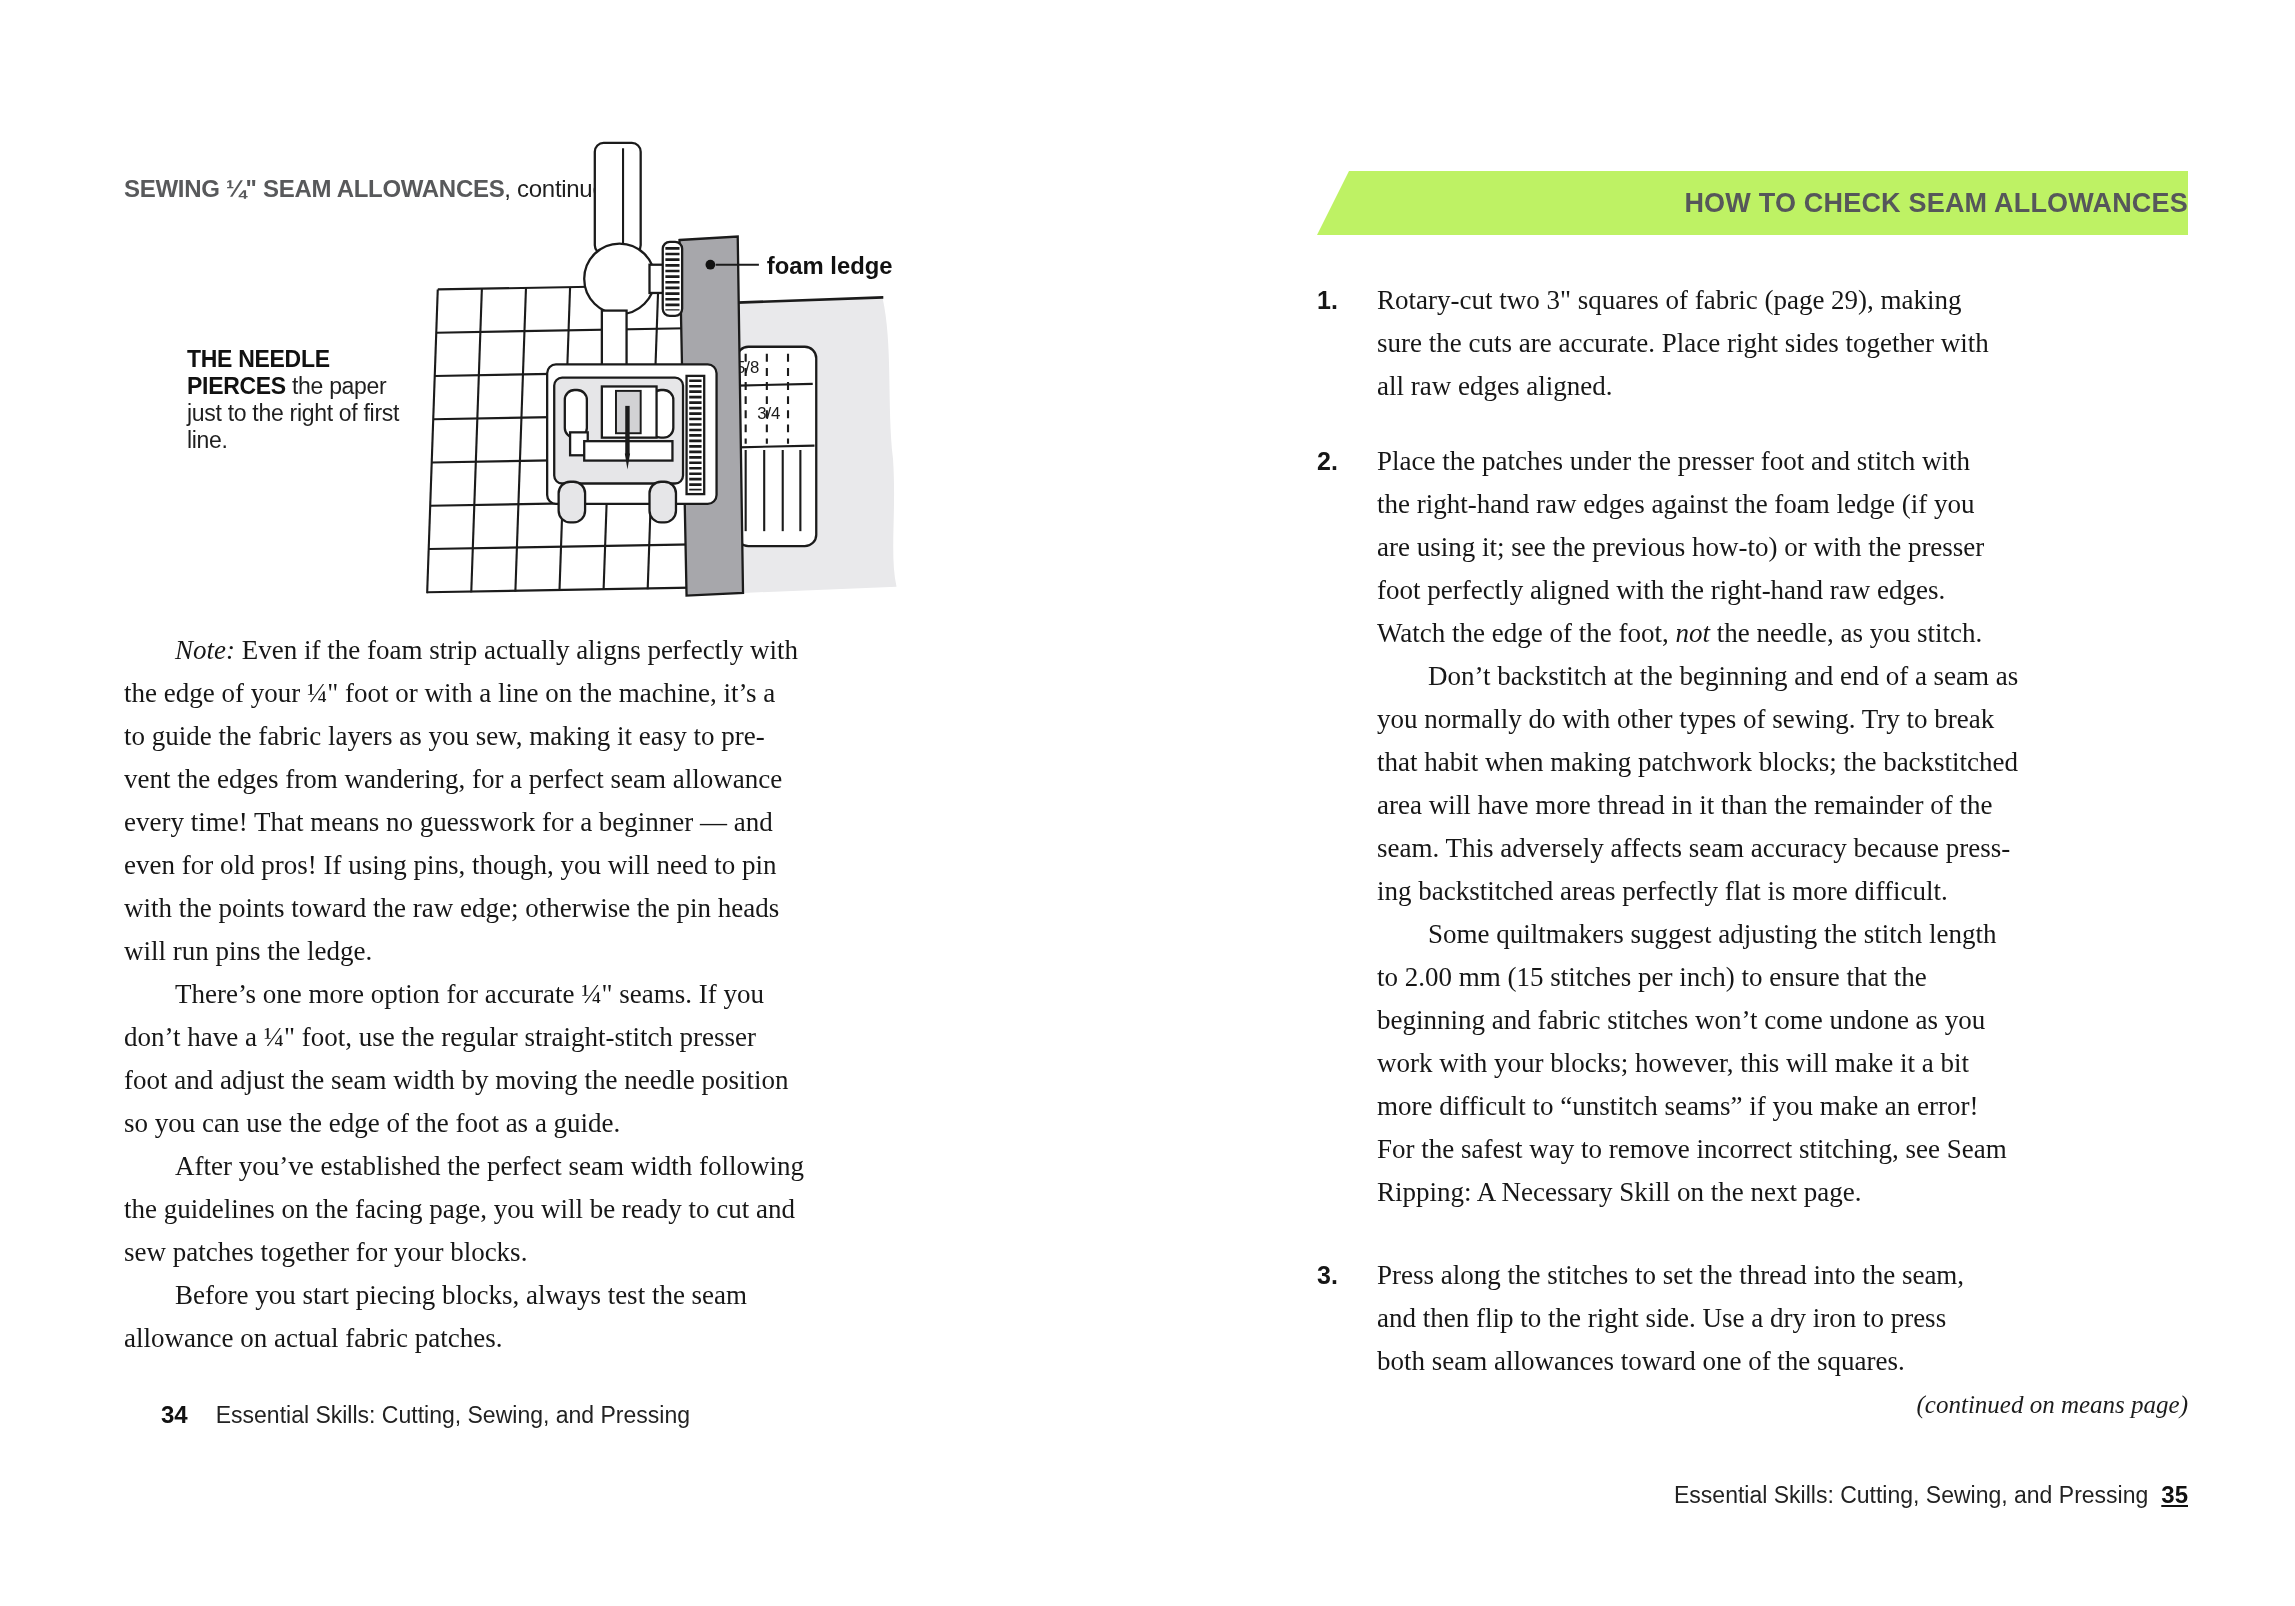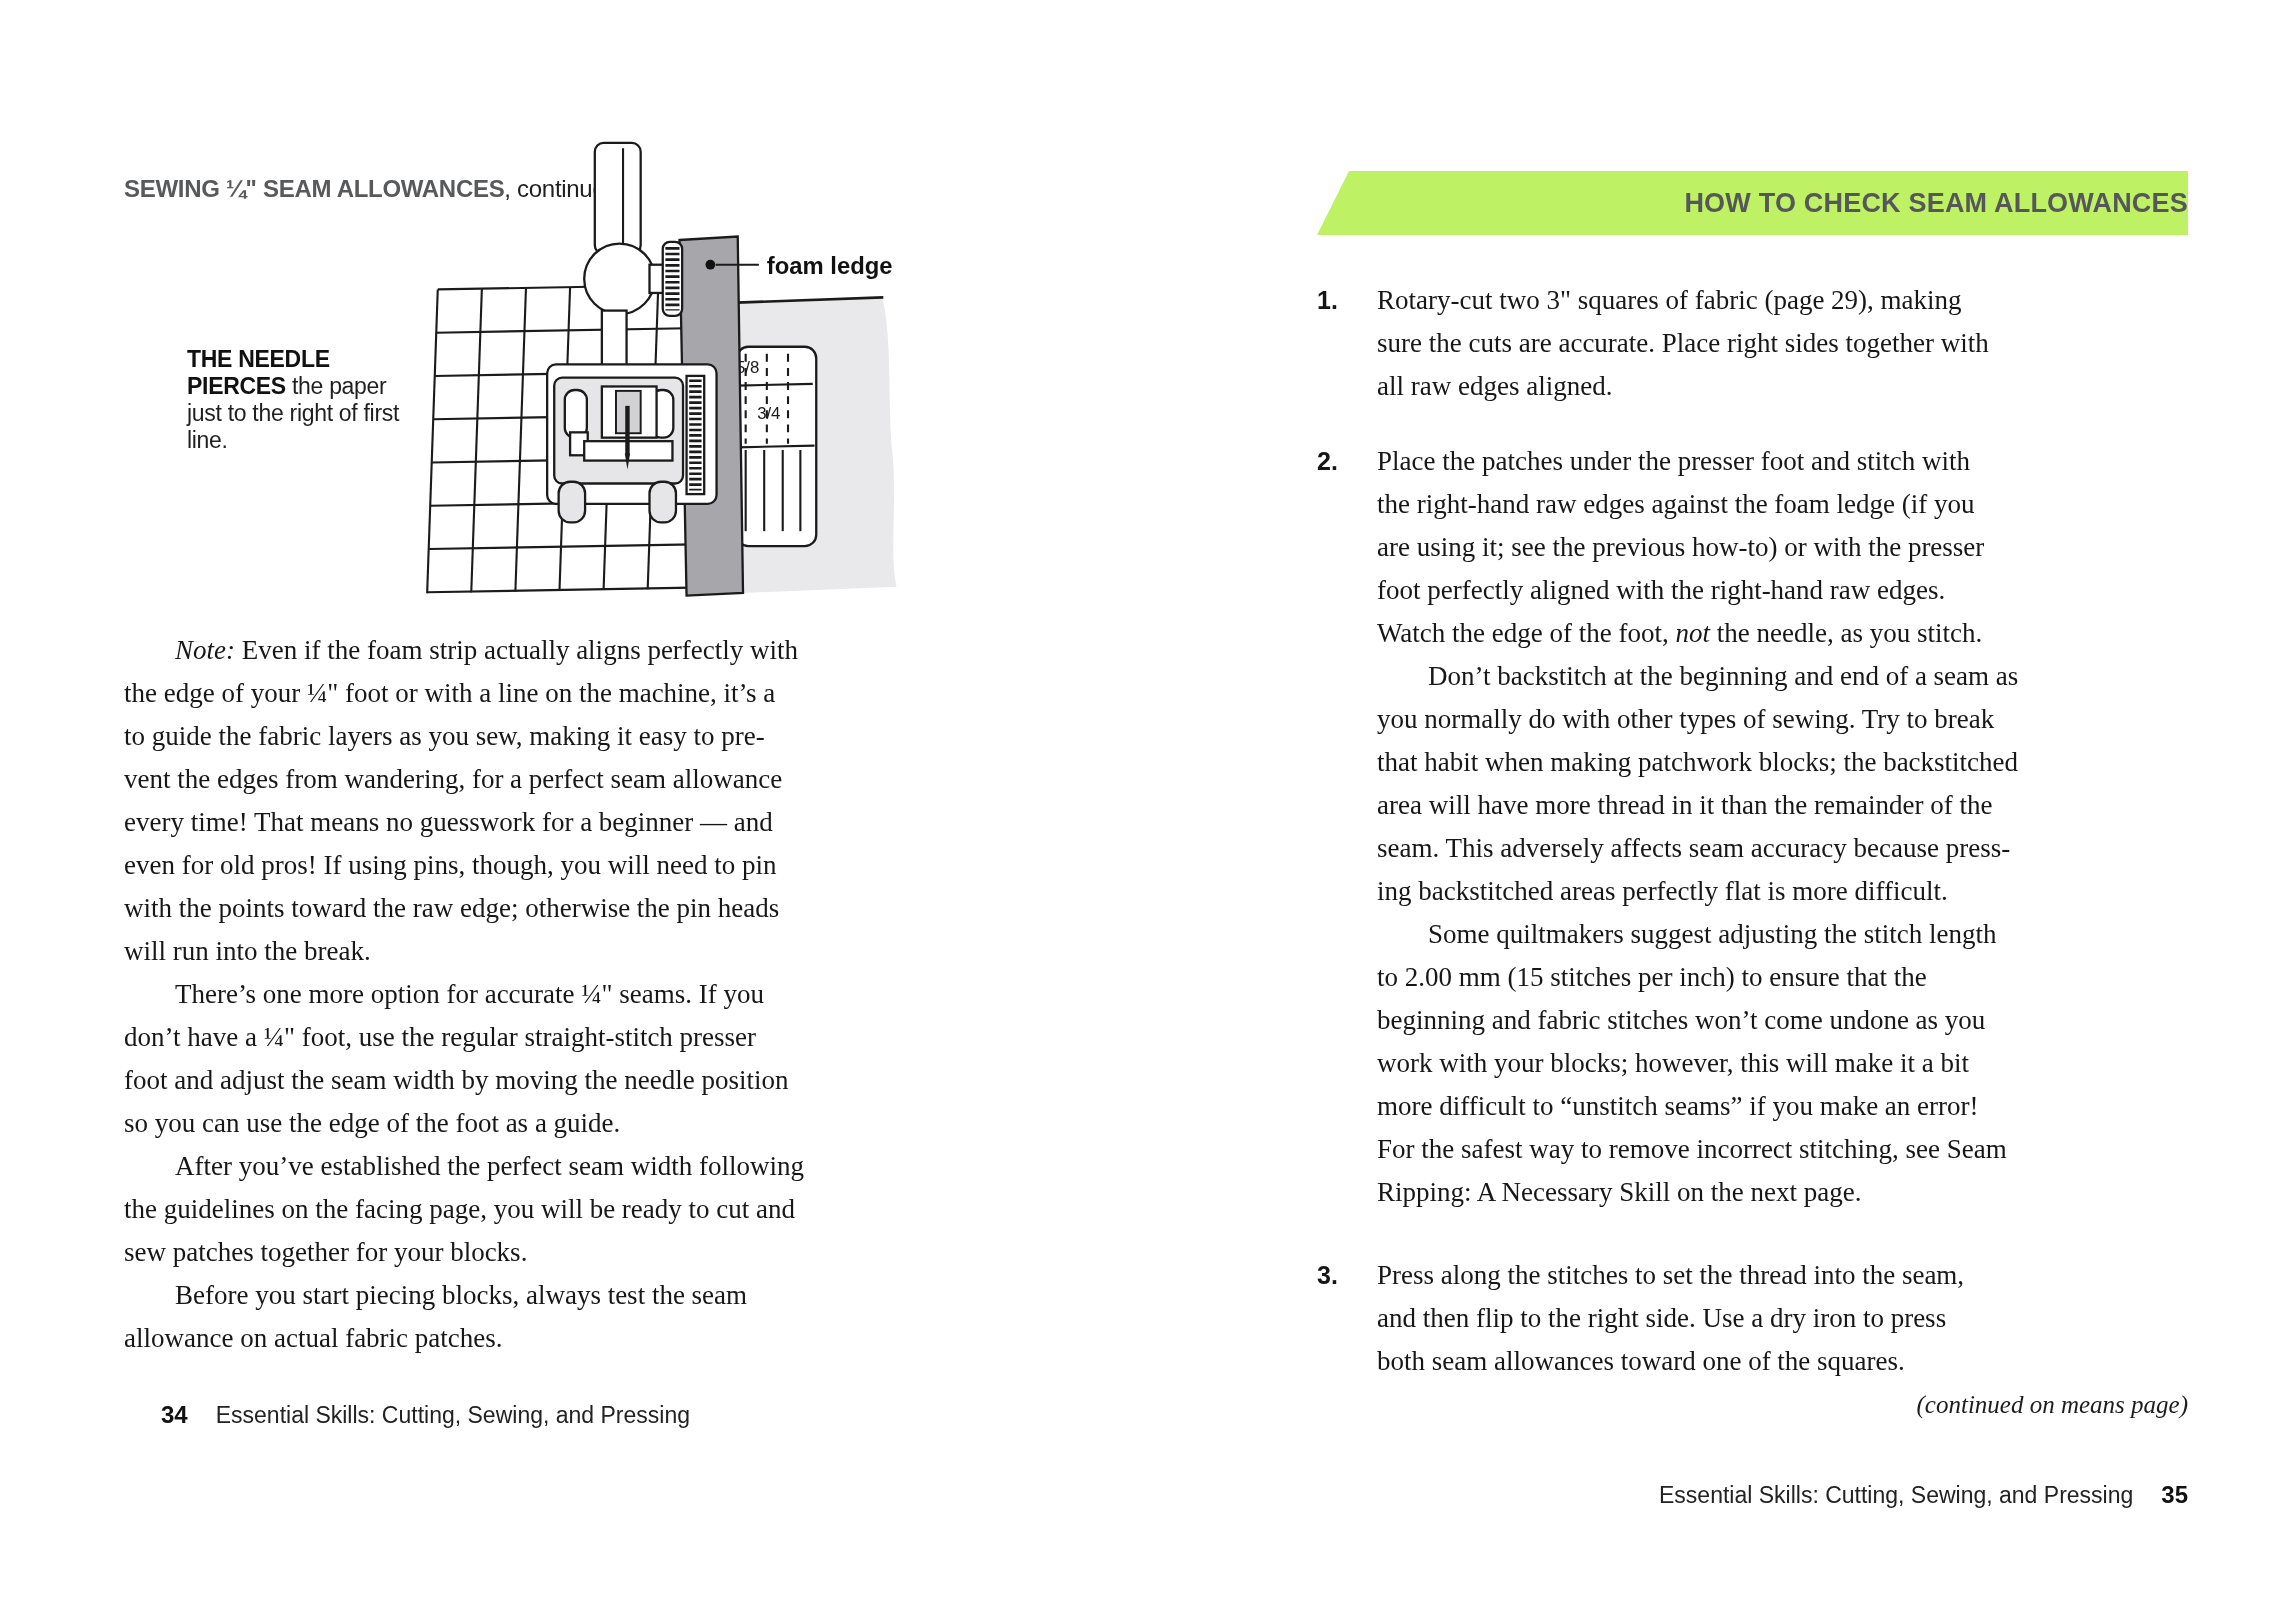--- a/index.html
+++ b/index.html
@@ -19,21 +19,21 @@
            font-family:"Liberation Sans",sans-serif;font-size:23px;line-height:27px;
            letter-spacing:-0.3px;color:#1f1f1f;}
   .caption strong{color:#111;}
   .note{position:absolute;left:124px;top:629px;width:918px;}
   .pfooter{position:absolute;display:flex;align-items:baseline;
            font-family:"Liberation Sans",sans-serif;font-size:23px;color:#222;}
   .pfooter .pagenum{font-weight:bold;font-size:24px;color:#111;}
   .footer-left{left:124px;top:1401px;margin-left:37px;}
   .footer-left .pagenum{margin-right:28px;}
   .footer-right{left:1317px;top:1481px;width:871px;justify-content:flex-end;}
-  .footer-right .pagenum{margin-left:28px;}
+  .footer-right .pagenum{margin-left:13px;text-decoration:underline;}
   
   .banner{position:absolute;left:1317px;top:171px;width:871px;height:64px;background:#bef264;
           clip-path:polygon(32px 0,100% 0,100% 100%,0 100%);
           display:flex;align-items:center;justify-content:flex-end;}
   .banner span{font-family:"Liberation Sans",sans-serif;font-weight:bold;font-size:27px;
                color:#56575a;letter-spacing:0.2px;}
   .step{position:absolute;left:1317px;width:874px;display:flex;}
   .stepnum{width:60px;flex:0 0 60px;font-family:"Liberation Sans",sans-serif;font-weight:bold;
            font-size:25px;line-height:43px;color:#161616;}
   .steptext{flex:1;}
@@ -146,21 +146,21 @@
   </div>
 
   <div class="note">
       <div class="tline indent"><span class="it">Note:</span><span> Even if the foam strip actually aligns perfectly with</span></div>
       <div class="tline"><span>the edge of your ¼" foot or with a line on the machine, it’s a</span></div>
       <div class="tline"><span>to guide the fabric layers as you sew, making it easy to pre-</span></div>
       <div class="tline"><span>vent the edges from wandering, for a perfect seam allowance</span></div>
       <div class="tline"><span>every time! That means no guesswork for a beginner — and</span></div>
       <div class="tline"><span>even for old pros! If using pins, though, you will need to pin</span></div>
       <div class="tline"><span>with the points toward the raw edge; otherwise the pin heads</span></div>
-      <div class="tline"><span>will run into the break.</span></div>
+      <div class="tline"><span>will run pins the ledge.</span></div>
       <div class="tline indent"><span>There’s one more option for accurate ¼" seams. If you</span></div>
       <div class="tline"><span>don’t have a ¼" foot, use the regular straight-stitch presser</span></div>
       <div class="tline"><span>foot and adjust the seam width by moving the needle position</span></div>
       <div class="tline"><span>so you can use the edge of the foot as a guide.</span></div>
       <div class="tline indent"><span>After you’ve established the perfect seam width following</span></div>
       <div class="tline"><span>the guidelines on the facing page, you will be ready to cut and</span></div>
       <div class="tline"><span>sew patches together for your blocks.</span></div>
       <div class="tline indent"><span>Before you start piecing blocks, always test the seam</span></div>
       <div class="tline"><span>allowance on actual fabric patches.</span></div>
     </div>

